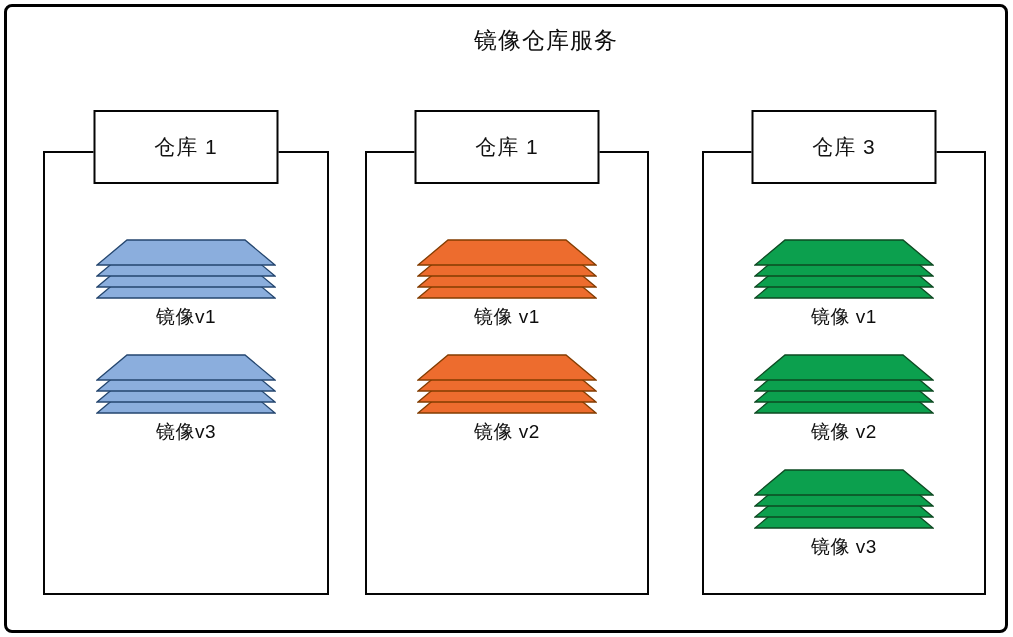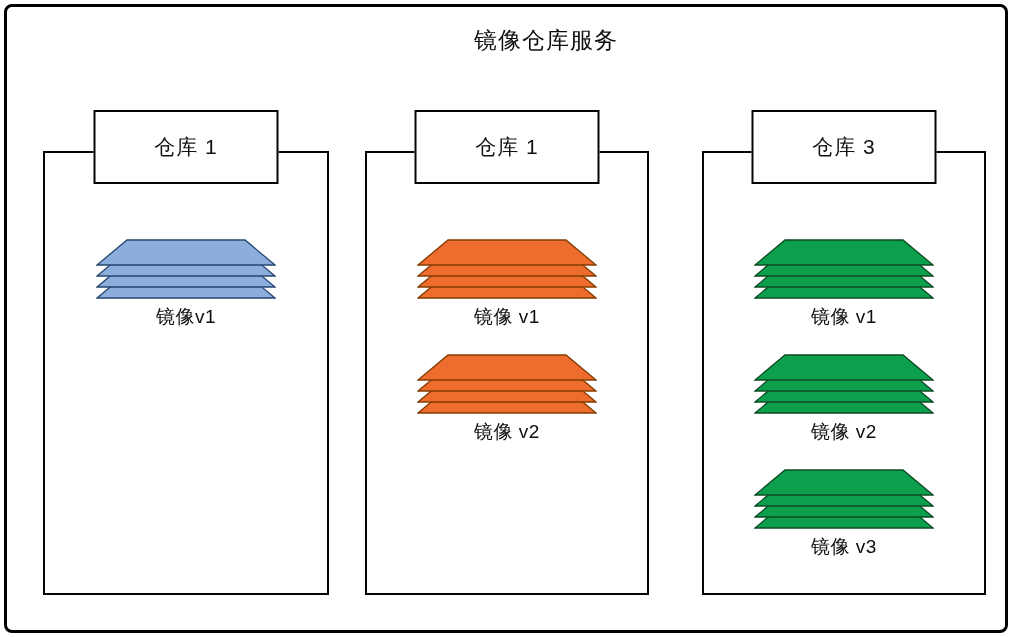--- a/index.html
+++ b/index.html
@@ -90,20 +90,29 @@
     <svg class="stack-svg" width="180" height="62" viewBox="0 0 180 62" xmlns="http://www.w3.org/2000/svg">
               <polygon points="31,34 149,34 179,59 1,59" fill="#8BAEDD" stroke="#24466F" stroke-width="1.3"></polygon>
               <polygon points="31,23 149,23 179,48 1,48" fill="#8BAEDD" stroke="#24466F" stroke-width="1.3"></polygon>
               <polygon points="31,12 149,12 179,37 1,37" fill="#8BAEDD" stroke="#24466F" stroke-width="1.3"></polygon>
               <polygon points="31,1 149,1 179,26 1,26" fill="#8BAEDD" stroke="#24466F" stroke-width="1.3"></polygon>
             </svg>
     <div class="img-label">镜像v1</div>
   </div>
 
 
+  <div class="img-group">
+    <svg class="stack-svg" width="180" height="62" viewBox="0 0 180 62" xmlns="http://www.w3.org/2000/svg">
+              <polygon points="31,34 149,34 179,59 1,59" fill="#8BAEDD" stroke="#24466F" stroke-width="1.3"></polygon>
+              <polygon points="31,23 149,23 179,48 1,48" fill="#8BAEDD" stroke="#24466F" stroke-width="1.3"></polygon>
+              <polygon points="31,12 149,12 179,37 1,37" fill="#8BAEDD" stroke="#24466F" stroke-width="1.3"></polygon>
+              <polygon points="31,1 149,1 179,26 1,26" fill="#8BAEDD" stroke="#24466F" stroke-width="1.3"></polygon>
+            </svg>
+    <div class="img-label">镜像v3</div>
+  </div>
 </div>
   </div>
 
   <div class="repo repo-2">
     <div class="repo-label">
       <span>仓库 1</span>
     </div>
     <div class="stacks">
   <div class="img-group">
     <svg class="stack-svg" width="180" height="62" viewBox="0 0 180 62" xmlns="http://www.w3.org/2000/svg">

